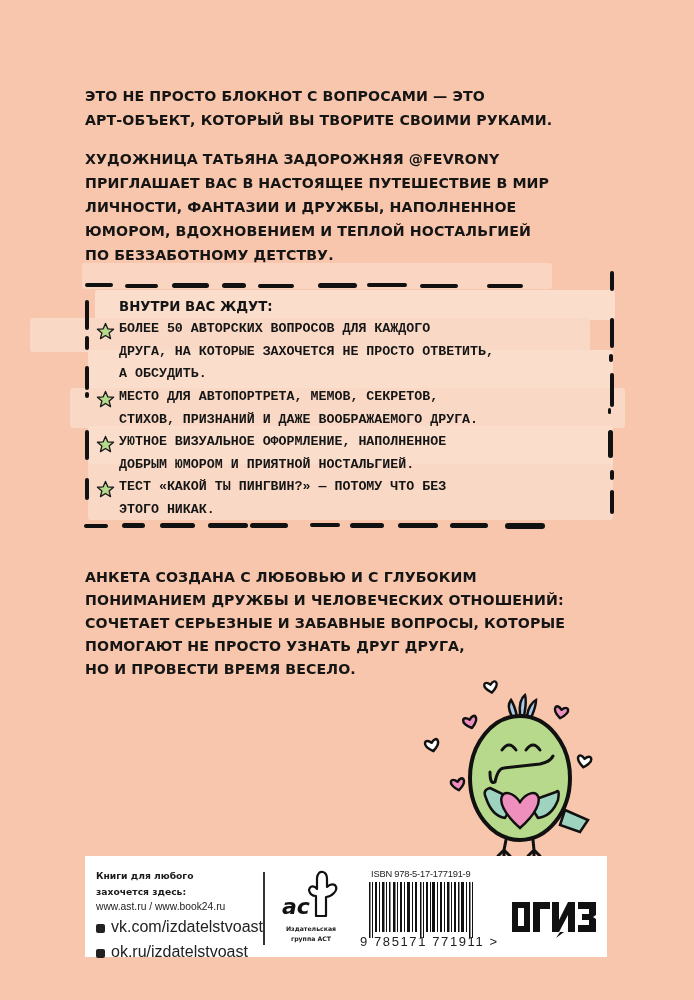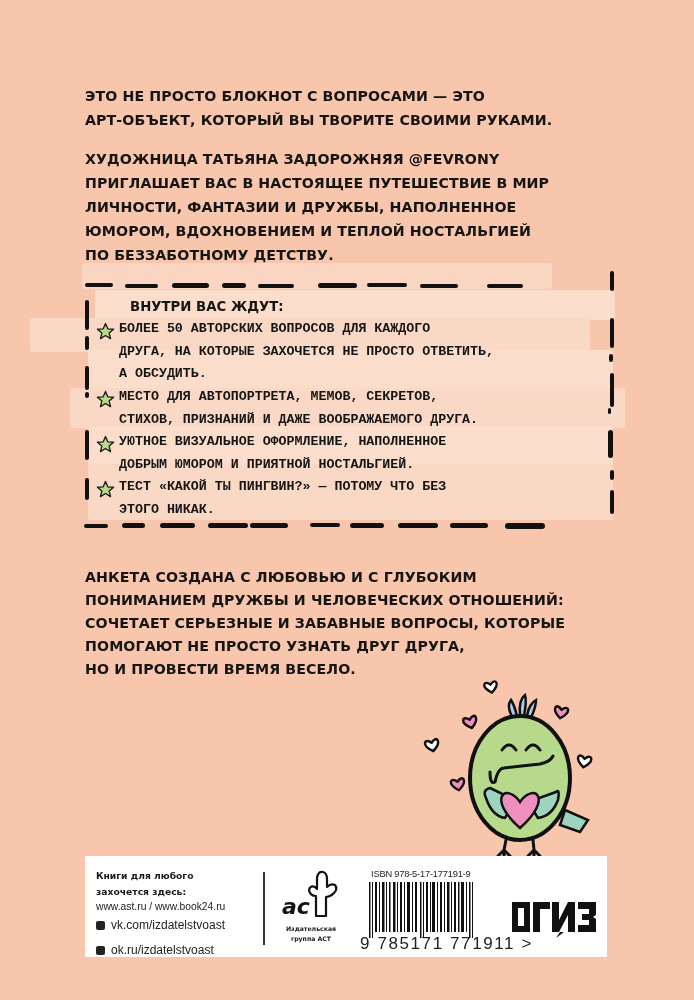--- a/index.html
+++ b/index.html
@@ -29,21 +29,21 @@
   #outro .line { height: 23px; }
 
   
   .strip { position: absolute; background: #FBDDCC; border-radius: 3px; }
 
   
   .dash { position: absolute; background: #111; border-radius: 4px; }
 
   #box-content { position: absolute; left: 96px; top: 296px; }
   #box-content .title {
-    position: absolute; left: 34px; top: 0;
+    position: absolute; left: 23px; top: 0;
   }
   .item { position: absolute; left: 0; }
   .item .star { position: absolute; left: 0; top: 4px; width: 19px; height: 19px; }
   .item .lines { position: absolute; left: 23px; top: 0; }
   .box-txt {
     font-family: "DejaVu Sans", "Liberation Sans", sans-serif;
     font-weight: bold;
     font-size: 13.3px;
     line-height: 22.5px;
     text-transform: uppercase;
@@ -60,40 +60,40 @@
   #footer .promo-title {
     position: absolute; left: 11px; top: 12px;
     font-family: "DejaVu Sans", sans-serif; font-weight: bold;
     font-size: 9.2px; line-height: 16px; color: #1a1a1a;
   }
   #footer .promo-title span { display: block; }
   #footer .site {
     position: absolute; left: 11px; top: 45px;
     font-family: "Liberation Sans", sans-serif; font-size: 10.3px; color: #222;
   }
-  #footer .social { position: absolute; left: 11px; font-family: "Liberation Sans", sans-serif; font-size: 12px; color: #222; }
+  #footer .social { position: absolute; left: 11px; font-family: "Liberation Sans", sans-serif; font-size: 16px; color: #222; }
   #footer .social .ic {
     display: inline-block; width: 9px; height: 9px; background: #222; border-radius: 2px;
     vertical-align: -1px; margin-right: 6px; position: relative;
   }
   #footer .divider { position: absolute; left: 178px; top: 16px; width: 1.5px; height: 73px; background: #333; }
   #footer .ast-logo { position: absolute; left: 195px; top: 12px; width: 60px; height: 52px; }
   #footer .ast-caption {
     position: absolute; left: 186px; top: 68px; width: 80px; text-align: center;
     font-family: "DejaVu Sans", sans-serif; font-weight: bold; font-size: 6.2px; line-height: 10px; color: #222;
   }
   #footer .ast-caption span { display: block; }
   #footer .isbn {
     position: absolute; left: 286px; top: 13px;
     font-family: "Liberation Sans", sans-serif; font-size: 9.3px; color: #222; letter-spacing: -0.2px;
   }
   #footer .barcode { position: absolute; left: 284px; top: 26px; width: 120px; height: 60px; }
   #footer .barcode-num {
     position: absolute; left: 275px; top: 78px;
-    font-family: "Liberation Sans", sans-serif; font-size: 17px; color: #222; letter-spacing: 1.6px;
+    font-family: "Liberation Sans", sans-serif; font-size: 13px; color: #222; letter-spacing: 1.6px;
     background: transparent;
   }
   #footer .ogiz-logo { position: absolute; left: 425px; top: 42px; width: 90px; height: 40px; }
 
   #mascot { position: absolute; left: 420px; top: 660px; width: 200px; height: 200px; }
 </style>
 </head>
 <body>
 
 <div class="page">

